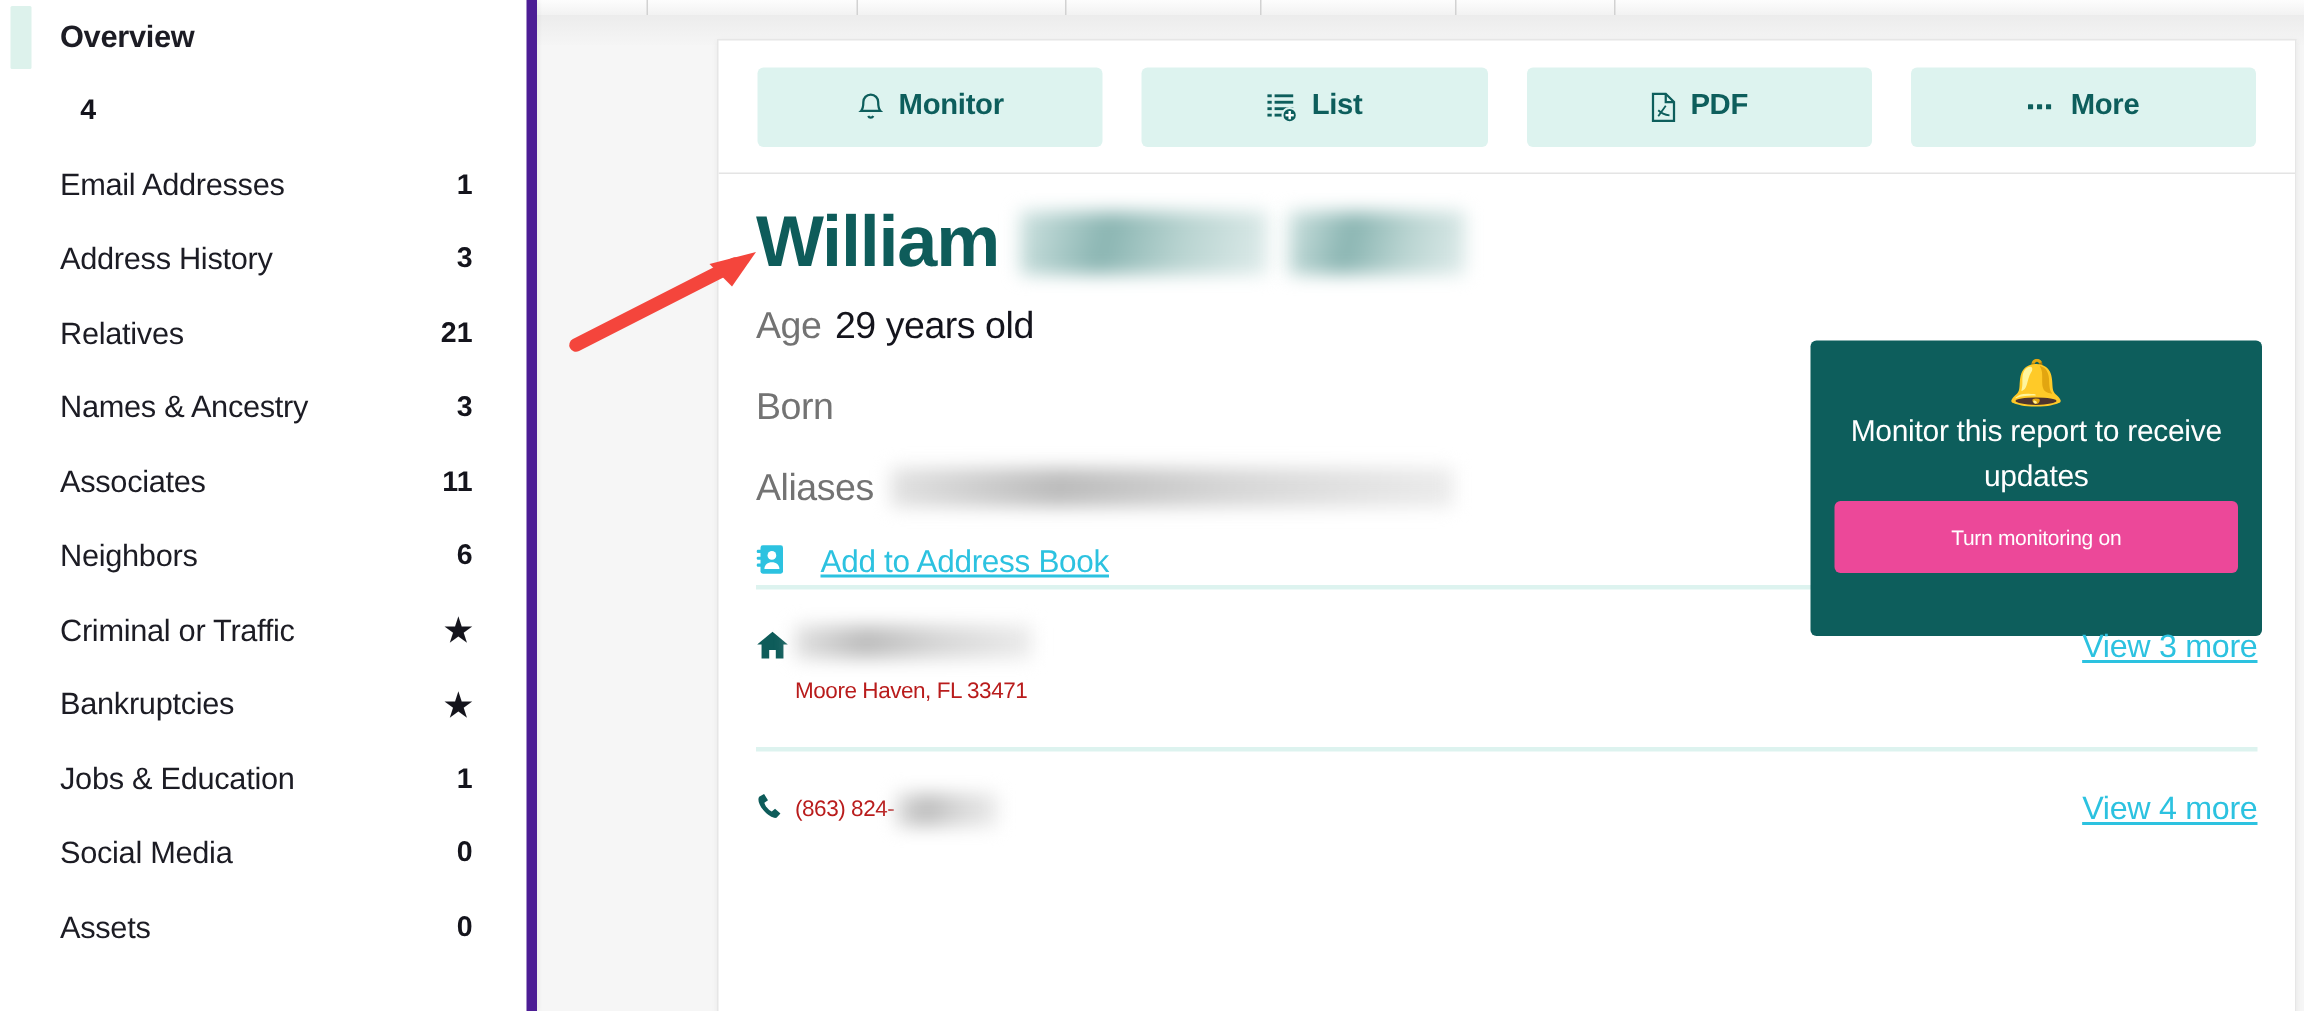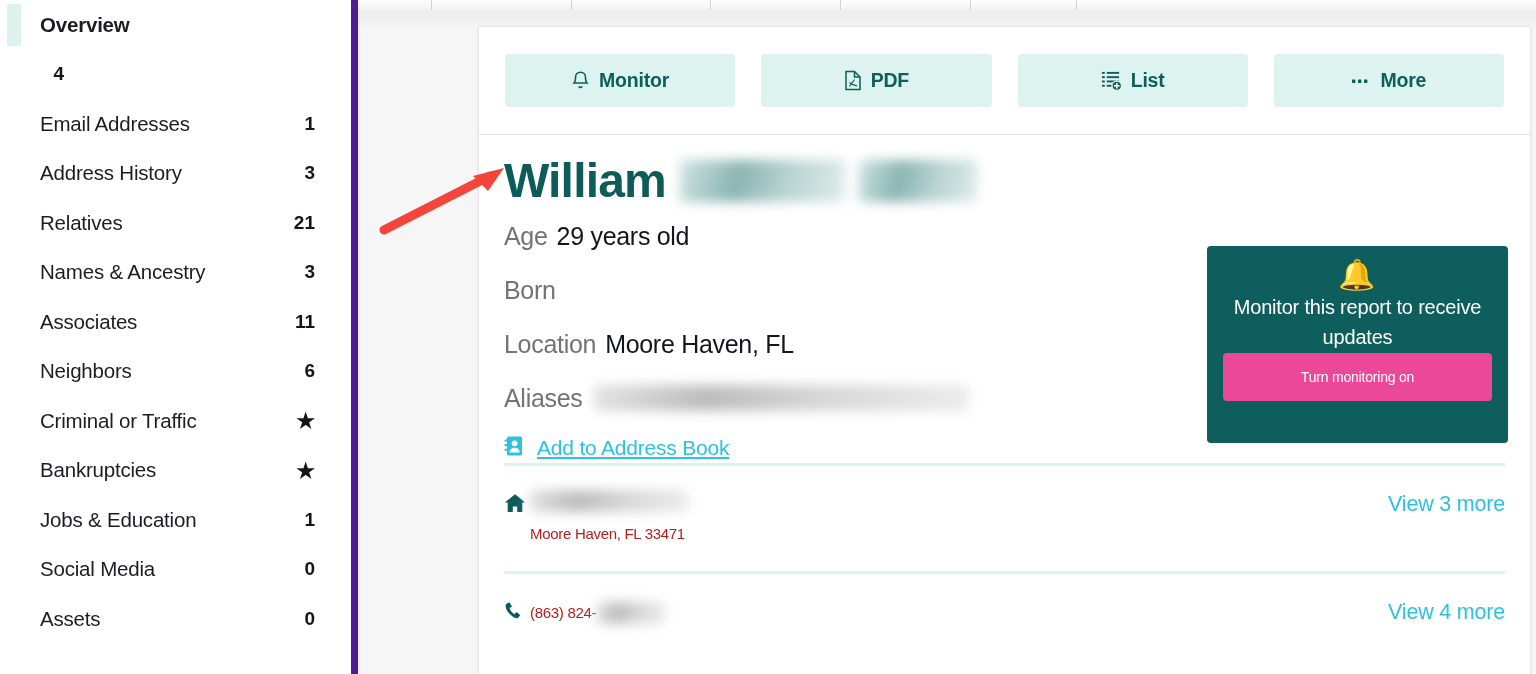--- a/index.html
+++ b/index.html
@@ -100,21 +100,21 @@
     background: #ffffff;
     border: 1px solid #e6e6e6;
     border-bottom: none;
     box-shadow: 0 1px 4px rgba(0,0,0,0.06);
     overflow: hidden;
   }
 
   
   .toolbar {
     position: relative;
-    height: 108px;
+    height: 89px;
     border-bottom: 1px solid #e4e4e4;
     display: flex;
     align-items: center;
     padding: 0 26px;
     gap: 26px;
   }
 
   .tbtn {
     flex: 1;
     height: 53px;
@@ -185,21 +185,21 @@
     color: #737373;
     margin-right: 9px;
     font-weight: normal;
   }
   .detail .dval { color: #14141c; }
   .rd-alias { width: 375px; height: 26px; margin-left: 2px; }
 
   .addrbook {
     display: flex;
     align-items: center;
-    gap: 13px;
+    gap: 23px;
     margin-top: 8px;
     height: 30px;
     cursor: pointer;
   }
   .addrbook .ab-label {
     font-size: 21px;
     color: #2cc2e0;
     text-decoration: underline;
     letter-spacing: -0.2px;
   }
@@ -264,20 +264,21 @@
     line-height: 30px;
   }
   .phone-line { display: flex; align-items: center; }
   .rd-phone { width: 68px; height: 22px; margin-left: 1px; }
 
   .viewmore {
     position: absolute;
     right: 25px; top: 26px;
     font-size: 21.5px;
     color: #2cc2e0;
+    text-decoration: underline;
     letter-spacing: -0.2px;
     cursor: pointer;
     white-space: nowrap;
   }
 
   
   .arrow {
     position: absolute;
     top: 160px; left: 372px;
     width: 145px; height: 82px;
@@ -373,31 +374,20 @@
     <div class="toolbar">
 
       <button class="tbtn">
         <span>
           <svg width="19" height="21" viewBox="0 0 20 22" fill="none" stroke="#0d5e5c" stroke-width="1.6">
             <path d="M10 2.2c-3.1 0-5.2 2.3-5.2 5.2 0 4.6-1.6 6.2-1.6 6.2h13.6s-1.6-1.6-1.6-6.2c0-2.9-2.1-5.2-5.2-5.2z"></path>
             <path d="M8.2 17.2a2 2 0 0 0 3.6 0"></path>
           </svg>
         </span>
         <span class="tlabel">Monitor</span>
-      </button>
-
-      <button class="tbtn">
-        <span>
-          <svg width="18" height="21" viewBox="0 0 18 21" fill="none" stroke="#0d5e5c" stroke-width="1.5">
-            <path d="M2 1.5h8.5L16 7v12.5H2z"></path>
-            <path d="M10.5 1.5V7H16"></path>
-            <path d="M5.5 16.5l5-7M5.5 12.5c1.6 1.6 4.5 3 7.5 3.4" stroke-width="1.2"></path>
-          </svg>
-        </span>
-        <span class="tlabel">PDF</span>
       </button>
 
       <button class="tbtn">
         <span>
           <svg width="21" height="21" viewBox="0 0 22 22" fill="#0d5e5c">
             <rect x="1" y="2" width="3" height="2"></rect>
               <rect x="6" y="2" width="13" height="2"></rect>
             <rect x="1" y="6.5" width="3" height="2"></rect>
               <rect x="6" y="6.5" width="13" height="2"></rect>
             <rect x="1" y="11" width="3" height="2"></rect>
@@ -407,20 +397,31 @@
             <circle cx="16.5" cy="16.5" r="5" fill="#0d5e5c" stroke="#ddf3ef" stroke-width="1.4"></circle>
             <rect x="15.7" y="13.6" width="1.7" height="5.8" fill="#ffffff"></rect>
             <rect x="13.6" y="15.7" width="5.8" height="1.7" fill="#ffffff"></rect>
           </svg>
         </span>
         <span class="tlabel">List</span>
       </button>
 
       <button class="tbtn">
         <span>
+          <svg width="18" height="21" viewBox="0 0 18 21" fill="none" stroke="#0d5e5c" stroke-width="1.5">
+            <path d="M2 1.5h8.5L16 7v12.5H2z"></path>
+            <path d="M10.5 1.5V7H16"></path>
+            <path d="M5.5 16.5l5-7M5.5 12.5c1.6 1.6 4.5 3 7.5 3.4" stroke-width="1.2"></path>
+          </svg>
+        </span>
+        <span class="tlabel">PDF</span>
+      </button>
+
+      <button class="tbtn">
+        <span>
           <svg width="20" height="8" viewBox="0 0 20 8" fill="#0d5e5c">
             <rect x="1" y="2.5" width="3.4" height="3.4" rx="0.4"></rect>
             <rect x="7" y="2.5" width="3.4" height="3.4" rx="0.4"></rect>
             <rect x="13" y="2.5" width="3.4" height="3.4" rx="0.4"></rect>
           </svg>
         </span>
         <span class="tlabel">More</span>
       </button>
 
     </div>
@@ -443,24 +444,20 @@
 
         <div class="detail">
           <span class="dkey">Age</span>
           <span class="dval">29 years old</span>
         </div>
 
         <div class="detail">
           <span class="dkey">Born</span>
         </div>
 
-        <div class="detail">
-          <span class="dkey">Location</span>
-          <span class="dval">Moore Haven, FL</span>
-        </div>
 
         <div class="detail">
           <span class="dkey">Aliases</span>
           <span class="redact gray rd-alias"></span>
         </div>
 
         <div class="addrbook">
           <span>
             <svg width="20" height="22" viewBox="0 0 20 22" fill="#2cc2e0">
               <rect x="3" y="1.5" width="15" height="19" rx="1.6"></rect>

